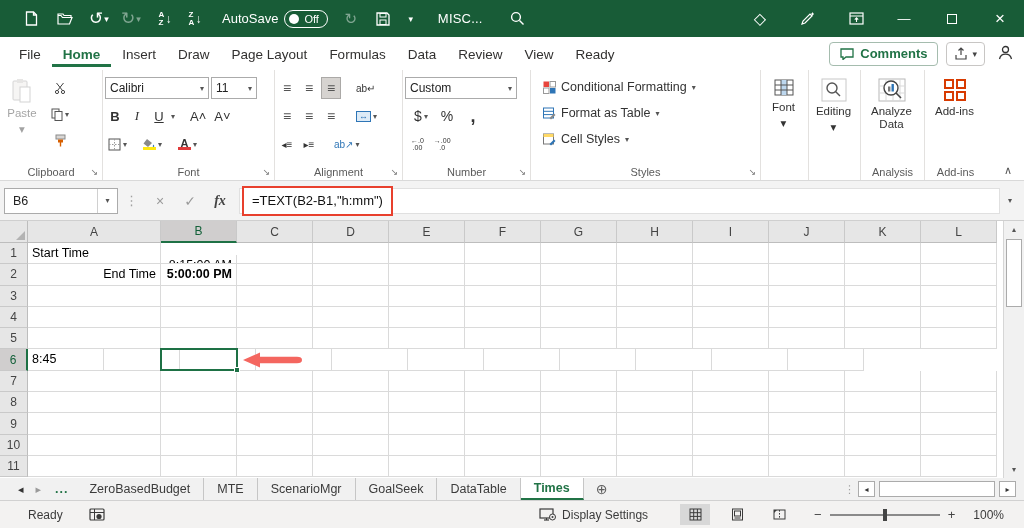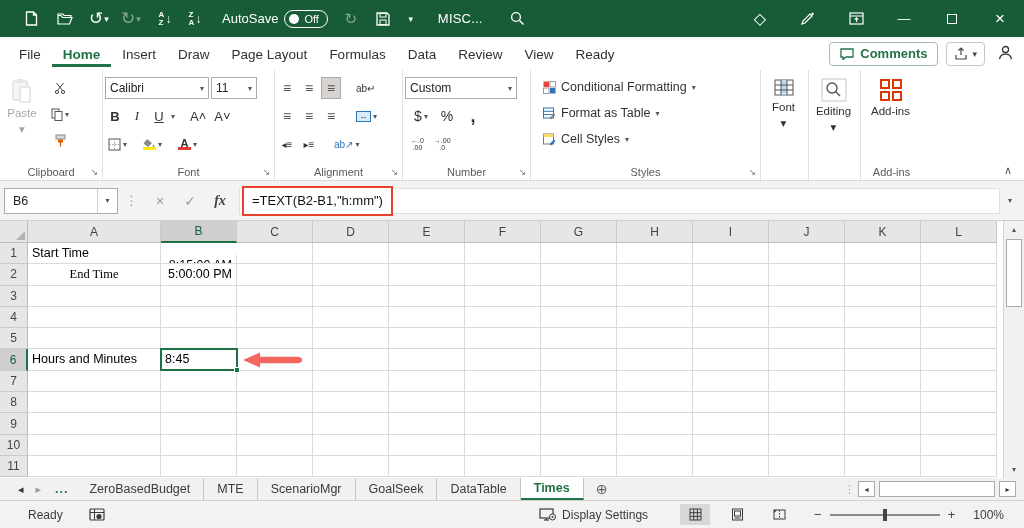--- a/index.html
+++ b/index.html
@@ -460,20 +460,38 @@
       <svg width="26" height="24" viewBox="0 0 26 24">
           <rect x="1" y="1" width="24" height="22" fill="#fff" stroke="#c8c8c8"></rect>
           <circle cx="11" cy="10" r="5" fill="none" stroke="#555" stroke-width="1.4"></circle>
           <line x1="14.5" y1="13.5" x2="19" y2="18" stroke="#555" stroke-width="1.4"></line>
         </svg>
       <span>Editing</span>
       <span class="chevg">▾</span>
     </div>
   </div>
 
+  <div class="rgroup" style="width:64px">
+    <div class="bigbtn">
+      <svg width="28" height="24" viewBox="0 0 28 24">
+          <rect x="1" y="1" width="26" height="22" fill="#fff" stroke="#b8b8b8"></rect>
+          <line x1="8" y1="1" x2="8" y2="23" stroke="#d9d9d9"></line>
+          <line x1="15" y1="1" x2="15" y2="23" stroke="#d9d9d9"></line>
+          <line x1="22" y1="1" x2="22" y2="23" stroke="#d9d9d9"></line>
+          <line x1="1" y1="8" x2="27" y2="8" stroke="#d9d9d9"></line>
+          <line x1="1" y1="15" x2="27" y2="15" stroke="#d9d9d9"></line>
+          <circle cx="13" cy="10" r="7" fill="#fff" stroke="#444" stroke-width="1.4"></circle>
+          <rect x="10" y="8.5" width="2.4" height="5" fill="#777"></rect>
+          <rect x="13.5" y="6" width="2.4" height="7.5" fill="#2E75B6"></rect>
+          <line x1="18" y1="15" x2="23" y2="20" stroke="#444" stroke-width="1.6"></line>
+        </svg>
+      <span>Analyze Data</span>
+    </div>
+    <span class="glabel">Analysis</span>
+  </div>
 
   <div class="rgroup" style="width:62px">
     <div class="bigbtn">
       <svg width="24" height="24" viewBox="0 0 24 24">
           <rect x="2" y="2" width="8" height="8" fill="none" stroke="#D83B01" stroke-width="2"></rect>
           <rect x="14" y="2" width="8" height="8" fill="none" stroke="#D83B01" stroke-width="2"></rect>
           <rect x="2" y="14" width="8" height="8" fill="none" stroke="#D83B01" stroke-width="2"></rect>
           <rect x="14" y="14" width="8" height="8" fill="none" stroke="#D83B01" stroke-width="2"></rect>
         </svg>
       <span>Add-ins</span>
@@ -530,22 +548,22 @@
         <div class="g-cell" style="width: 76px;"></div>
         <div class="g-cell" style="width: 76px;"></div>
         <div class="g-cell" style="width: 76px;"></div>
         <div class="g-cell" style="width: 76px;"></div>
         <div class="g-cell" style="width: 76px;"></div>
         <div class="g-cell" style="width: 76px;"></div>
         <div class="g-cell" style="width: 76px;"></div>
       </div>
       <div class="g-row">
         <div class="g-rowhead">2</div>
-        <div class="g-cell" style="width: 133px; text-align: center; font-family: Liberation Serif, serif;">End Time</div>
-        <div class="g-cell" style="width: 76px; text-align: right;">5:00:00 PM</div>
+        <div class="g-cell" style="width: 133px; text-align: right;">End Time</div>
+        <div class="g-cell" style="width: 76px; text-align: right; font-weight: bold;">5:00:00 PM</div>
         <div class="g-cell" style="width: 76px;"></div>
         <div class="g-cell" style="width: 76px;"></div>
         <div class="g-cell" style="width: 76px;"></div>
         <div class="g-cell" style="width: 76px;"></div>
         <div class="g-cell" style="width: 76px;"></div>
         <div class="g-cell" style="width: 76px;"></div>
         <div class="g-cell" style="width: 76px;"></div>
         <div class="g-cell" style="width: 76px;"></div>
         <div class="g-cell" style="width: 76px;"></div>
         <div class="g-cell" style="width: 76px;"></div>
@@ -590,21 +608,20 @@
         <div class="g-cell" style="width: 76px;"></div>
         <div class="g-cell" style="width: 76px;"></div>
         <div class="g-cell" style="width: 76px;"></div>
         <div class="g-cell" style="width: 76px;"></div>
         <div class="g-cell" style="width: 76px;"></div>
         <div class="g-cell" style="width: 76px;"></div>
         <div class="g-cell" style="width: 76px;"></div>
       </div>
       <div class="g-row">
         <div class="g-rowhead sel">6</div>
-        <div class="g-cell" style="width: 133px; text-align: left;">Hours and Minutes</div>
         <div class="g-cell" style="width: 76px; text-align: left;">8:45</div>
         <div class="g-cell" style="width: 76px;"></div>
         <div class="g-cell" style="width: 76px;"></div>
         <div class="g-cell" style="width: 76px;"></div>
         <div class="g-cell" style="width: 76px;"></div>
         <div class="g-cell" style="width: 76px;"></div>
         <div class="g-cell" style="width: 76px;"></div>
         <div class="g-cell" style="width: 76px;"></div>
         <div class="g-cell" style="width: 76px;"></div>
         <div class="g-cell" style="width: 76px;"></div>

